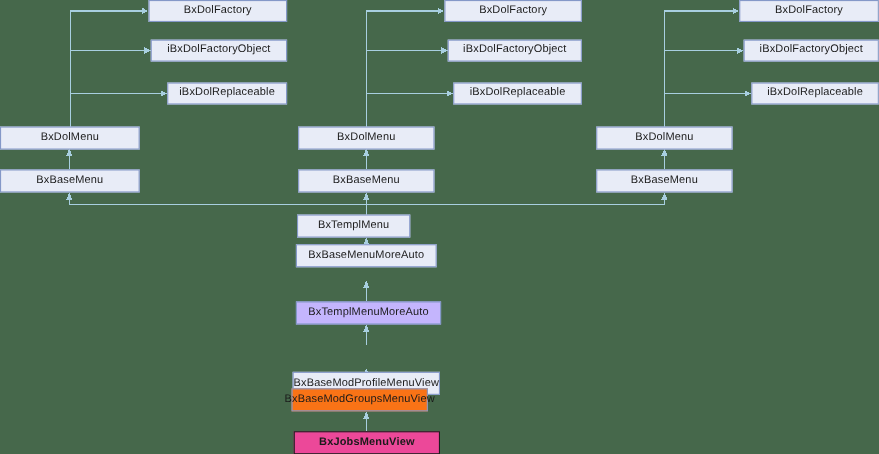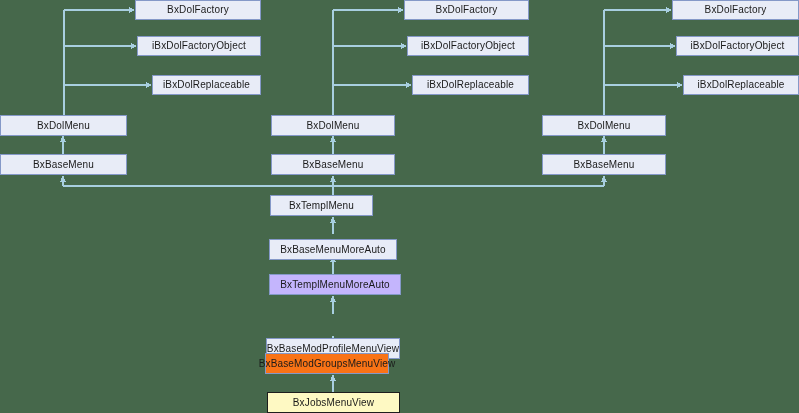--- a/index.html
+++ b/index.html
@@ -175,30 +175,30 @@
       </div>
       <div class="node" style="left: 542px; top: 115px; width: 124px; height: 21px; background: rgb(232, 236, 247); border-color: rgb(132, 152, 200);">
         <span>BxDolMenu</span>
       </div>
       <div class="node" style="left: 542px; top: 154px; width: 124px; height: 21px; background: rgb(232, 236, 247); border-color: rgb(132, 152, 200);">
         <span>BxBaseMenu</span>
       </div>
       <div class="node" style="left: 270px; top: 195px; width: 103px; height: 21px; background: rgb(232, 236, 247); border-color: rgb(132, 152, 200);">
         <span>BxTemplMenu</span>
       </div>
-      <div class="node" style="left: 269px; top: 239px; width: 128px; height: 21px; background: rgb(232, 236, 247); border-color: rgb(132, 152, 200);">
+      <div class="node" style="left: 269px; top: 222px; width: 128px; height: 21px; background: rgb(232, 236, 247); border-color: rgb(132, 152, 200);">
         <span>BxBaseMenuMoreAuto</span>
       </div>
       <div class="node" style="left: 269px; top: 274px; width: 132px; height: 21px; background: #c4b5fd; border-color: rgb(132, 152, 200);">
         <span>BxTemplMenuMoreAuto</span>
       </div>
       <div class="node" style="left: 266px; top: 314px; width: 134px; height: 21px; background: rgb(232, 236, 247); border-color: rgb(132, 152, 200); margin-top: 24px;">
         <span>BxBaseModProfileMenuView</span>
       </div>
       <div class="node" style="left: 265px; top: 353px; width: 124px; height: 21px; background: #f97316; border-color: rgb(132, 152, 200);">
         <span>BxBaseModGroupsMenuView</span>
       </div>
-      <div class="node current" style="left: 267px; top: 392px; width: 133px; height: 21px; background: #fef9c3; border-color: rgb(29, 29, 29);">
+      <div class="node current" style="left: 267px; top: 392px; width: 133px; height: 21px; background: #ec4899; border-color: rgb(29, 29, 29); font-weight: bold;">
         <span>BxJobsMenuView</span>
       </div>
     </div>
 
 </div>
 
 </body></html>

